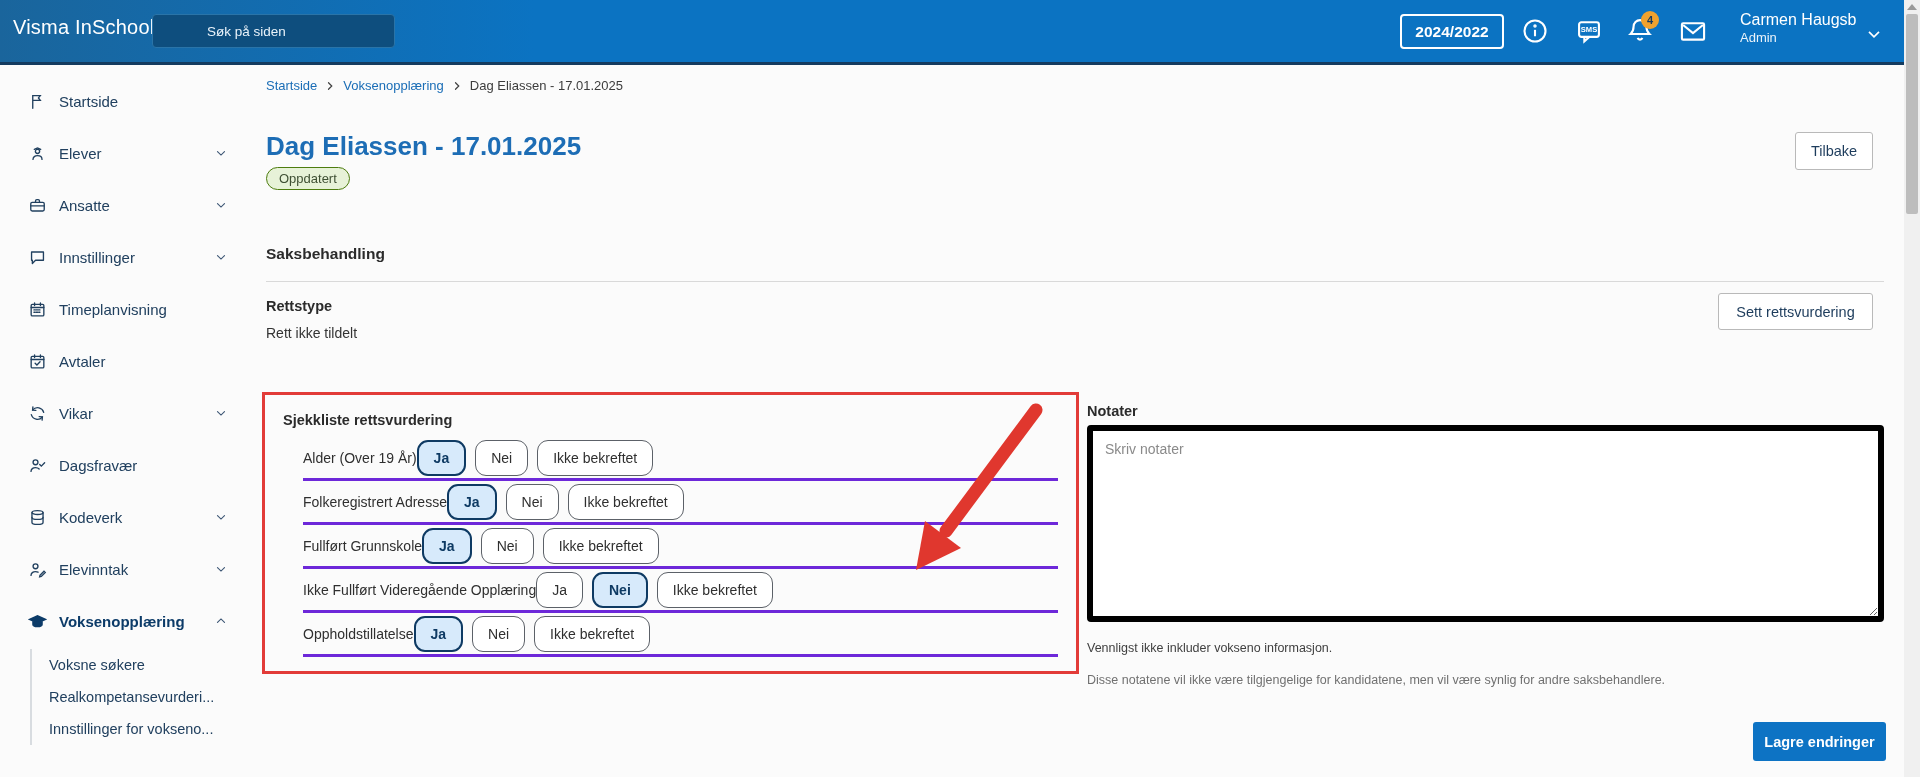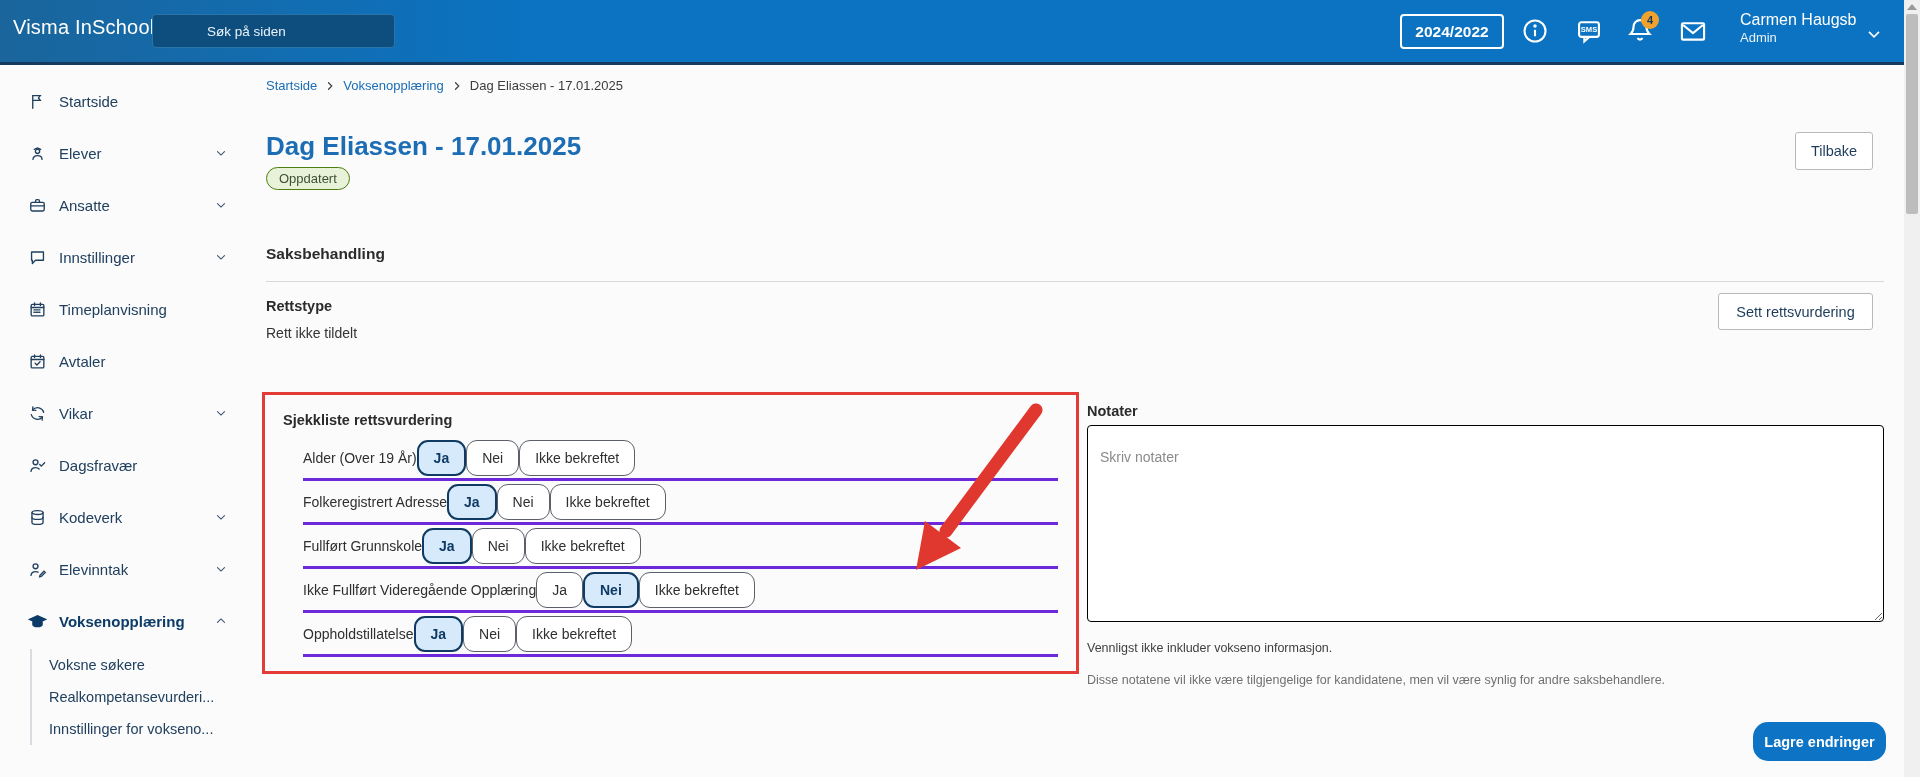--- a/index.html
+++ b/index.html
@@ -94,44 +94,44 @@
     position:absolute; left:12px; top:327px; width:817px; height:282px;
     border:3px solid #e23b38; padding:15px 18px 0 18px; background:transparent;
   }
   .check-heading{ font-size:14.5px; font-weight:bold; color:#2b2b2b; margin:2px 0 9px 0; }
   .check-row{
     height:44px; display:flex; align-items:center; justify-content:flex-start;
     border-bottom:3px solid #6d28d9;
     margin-left:20px;
   }
   .check-label{ font-size:14px; color:#2f2f2f; }
-  .btn-group{ display:flex; }
+  .btn-group{ display:flex; gap:9px; }
   .opt-btn{
     height:36px; border-radius:11px; background:#fff; border:1px solid #5c6168;
     color:#2f2f2f; font-size:14px; padding:0 15px; cursor:pointer;
     font-family:"Liberation Sans",sans-serif;
   }
   .opt-btn.selected{
     background:#d7eafb; border:2px solid #0e3a63; color:#0e3a63; font-weight:bold;
   }
 
   
   .notes-label{ position:absolute; left:837px; top:338px; font-size:14.5px; font-weight:bold; color:#2b2b2b; }
   .notes-area{
     position:absolute; left:837px; top:360px; width:797px; height:197px;
-    border:1px solid #000000; border-radius:4px; background:#fff;
-    font-size:14px; color:#333; padding:23px 12px; resize:both;
+    border:6px solid #000000; border-radius:4px; background:#fff;
+    font-size:14px; color:#333; padding:10px 12px; resize:both;
     font-family:"Liberation Sans",sans-serif; outline:none;
   }
   .notes-area::placeholder{ color:#8a8a8a; opacity:1; }
   .notes-helper1{ position:absolute; left:837px; top:576px; font-size:12.5px; color:#3f3f3f; }
   .notes-helper2{ position:absolute; left:837px; top:608px; font-size:12.5px; color:#707070; }
   .save-btn{
     position:absolute; left:1503px; top:657px; width:133px; height:39px;
-    background:#0d73c4; border:none; border-radius:15px; color:#fff;
+    background:#0d73c4; border:none; border-radius:3px; color:#fff;
     font-size:14.5px; font-weight:bold; cursor:pointer; font-family:"Liberation Sans",sans-serif;
   }
 
   
   .arrow-overlay{ position:absolute; inset:0; width:1920px; height:777px; pointer-events:none; }
 
   
   .scrollbar{ position:absolute; right:0; top:0; width:16px; height:777px; background:#f0f0f0; }
   .scroll-up{ position:absolute; top:4px; left:3px; width:0; height:0;
     border-left:5px solid transparent; border-right:5px solid transparent; border-bottom:6px solid #9a9a9a; }

